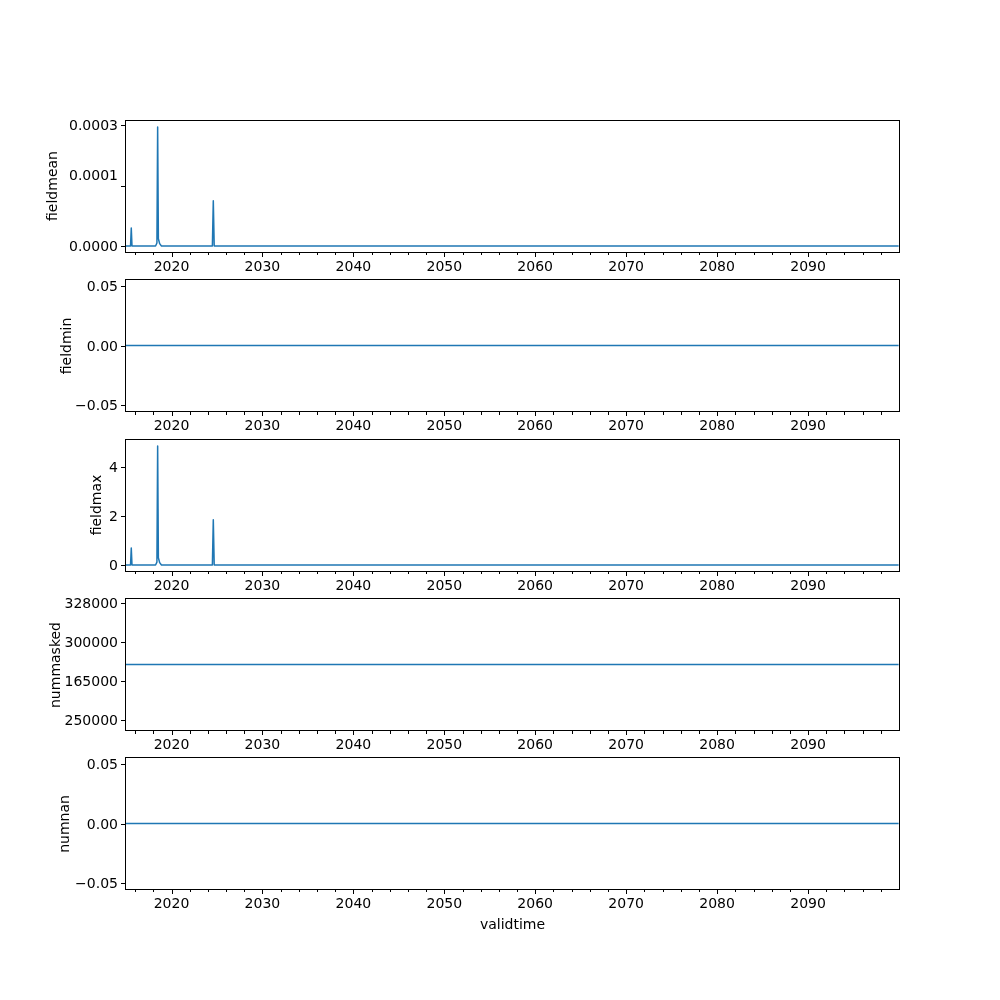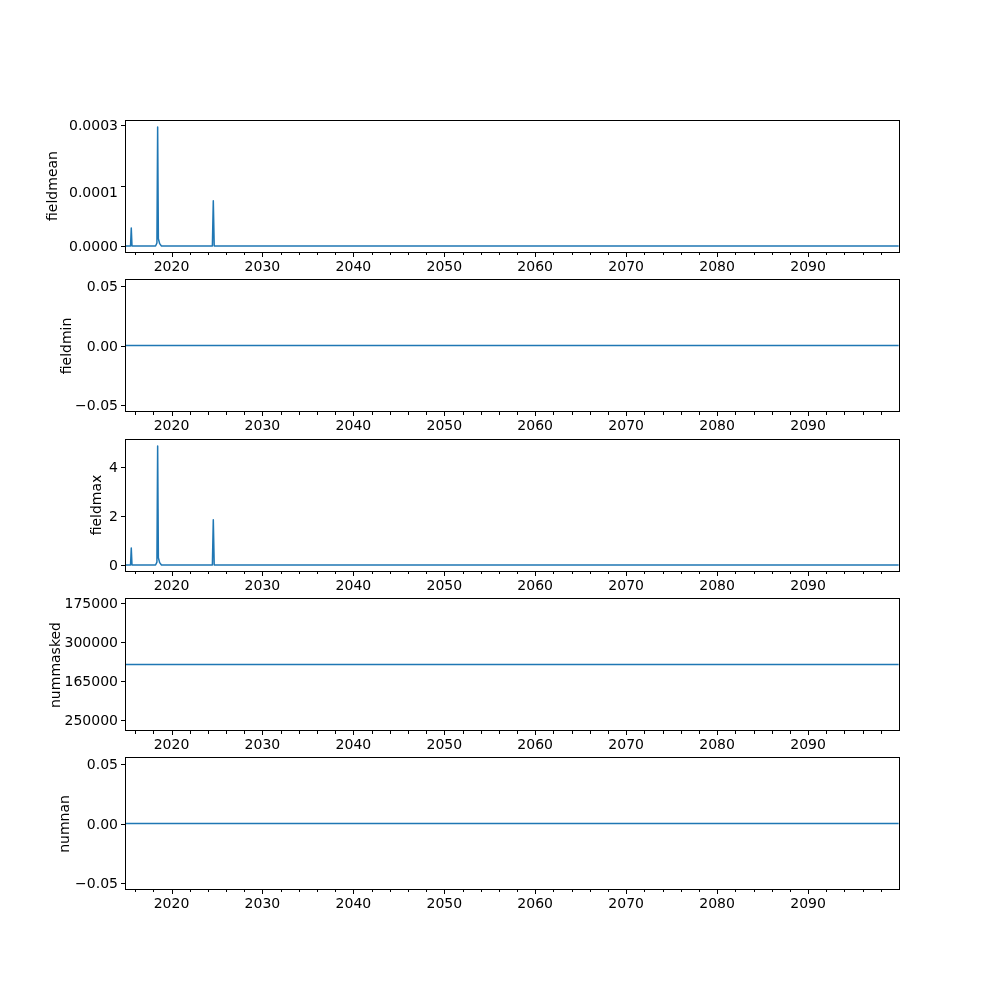--- a/index.html
+++ b/index.html
@@ -94,21 +94,21 @@
         <div class="xtick-minor" style="left: 627.5px;"></div>
         <div class="xtick-minor" style="left: 645.7px;"></div>
         <div class="xtick-minor" style="left: 663.9px;"></div>
         <div class="xtick-minor" style="left: 700.2px;"></div>
         <div class="xtick-minor" style="left: 718.4px;"></div>
         <div class="xtick-minor" style="left: 736.6px;"></div>
         <div class="xtick-minor" style="left: 754.8px;"></div>
         <div class="ytick" style="top: 125px;"></div>
         <div class="ytick-label" style="top: 125px;">0.0000</div>
         <div class="ytick" style="top: 64.6px;"></div>
-        <div class="ytick-label" style="top: 71px;">0.0001</div>
+        <div class="ytick-label" style="top: 54px;">0.0001</div>
         <div class="ytick" style="top: 4.1px;"></div>
         <div class="ytick-label" style="top: 4.1px;">0.0003</div>
       </div>
   </div>
 
   <div class="subplot" style="top:279.4px;">
     <div class="ylabel" style="left:66px;">fieldmin</div>
     <div class="axes">
         <svg class="line-layer" width="773" height="131">
           <polyline points="0.00,65.50 772.64,65.50" fill="none" stroke="#1f77b4" stroke-width="1.5" stroke-linejoin="round" stroke-linecap="butt"></polyline>
@@ -293,21 +293,21 @@
         <div class="xtick-minor" style="left: 718.4px;"></div>
         <div class="xtick-minor" style="left: 736.6px;"></div>
         <div class="xtick-minor" style="left: 754.8px;"></div>
         <div class="ytick" style="top: 121.2px;"></div>
         <div class="ytick-label" style="top: 121.2px;">250000</div>
         <div class="ytick" style="top: 82px;"></div>
         <div class="ytick-label" style="top: 82px;">165000</div>
         <div class="ytick" style="top: 42.8px;"></div>
         <div class="ytick-label" style="top: 42.8px;">300000</div>
         <div class="ytick" style="top: 3.6px;"></div>
-        <div class="ytick-label" style="top: 3.6px;">175000</div>
+        <div class="ytick-label" style="top: 3.6px;">328000</div>
       </div>
   </div>
 
   <div class="subplot" style="top:757.2px;">
     <div class="ylabel" style="left:64px;">numnan</div>
     <div class="axes">
         <svg class="line-layer" width="773" height="131">
           <polyline points="0.00,65.50 772.64,65.50" fill="none" stroke="#1f77b4" stroke-width="1.5" stroke-linejoin="round" stroke-linecap="butt"></polyline>
         </svg>
         <div class="xtick-major" style="left: 45.5px;"></div>
@@ -362,13 +362,14 @@
         <div class="xtick-minor" style="left: 754.8px;"></div>
         <div class="ytick" style="top: 125px;"></div>
         <div class="ytick-label" style="top: 125px;">−0.05</div>
         <div class="ytick" style="top: 65.5px;"></div>
         <div class="ytick-label" style="top: 65.5px;">0.00</div>
         <div class="ytick" style="top: 6px;"></div>
         <div class="ytick-label" style="top: 6px;">0.05</div>
       </div>
   </div>
 
+  <div class="xlabel">validtime</div>
 </div>
 
 </body></html>

